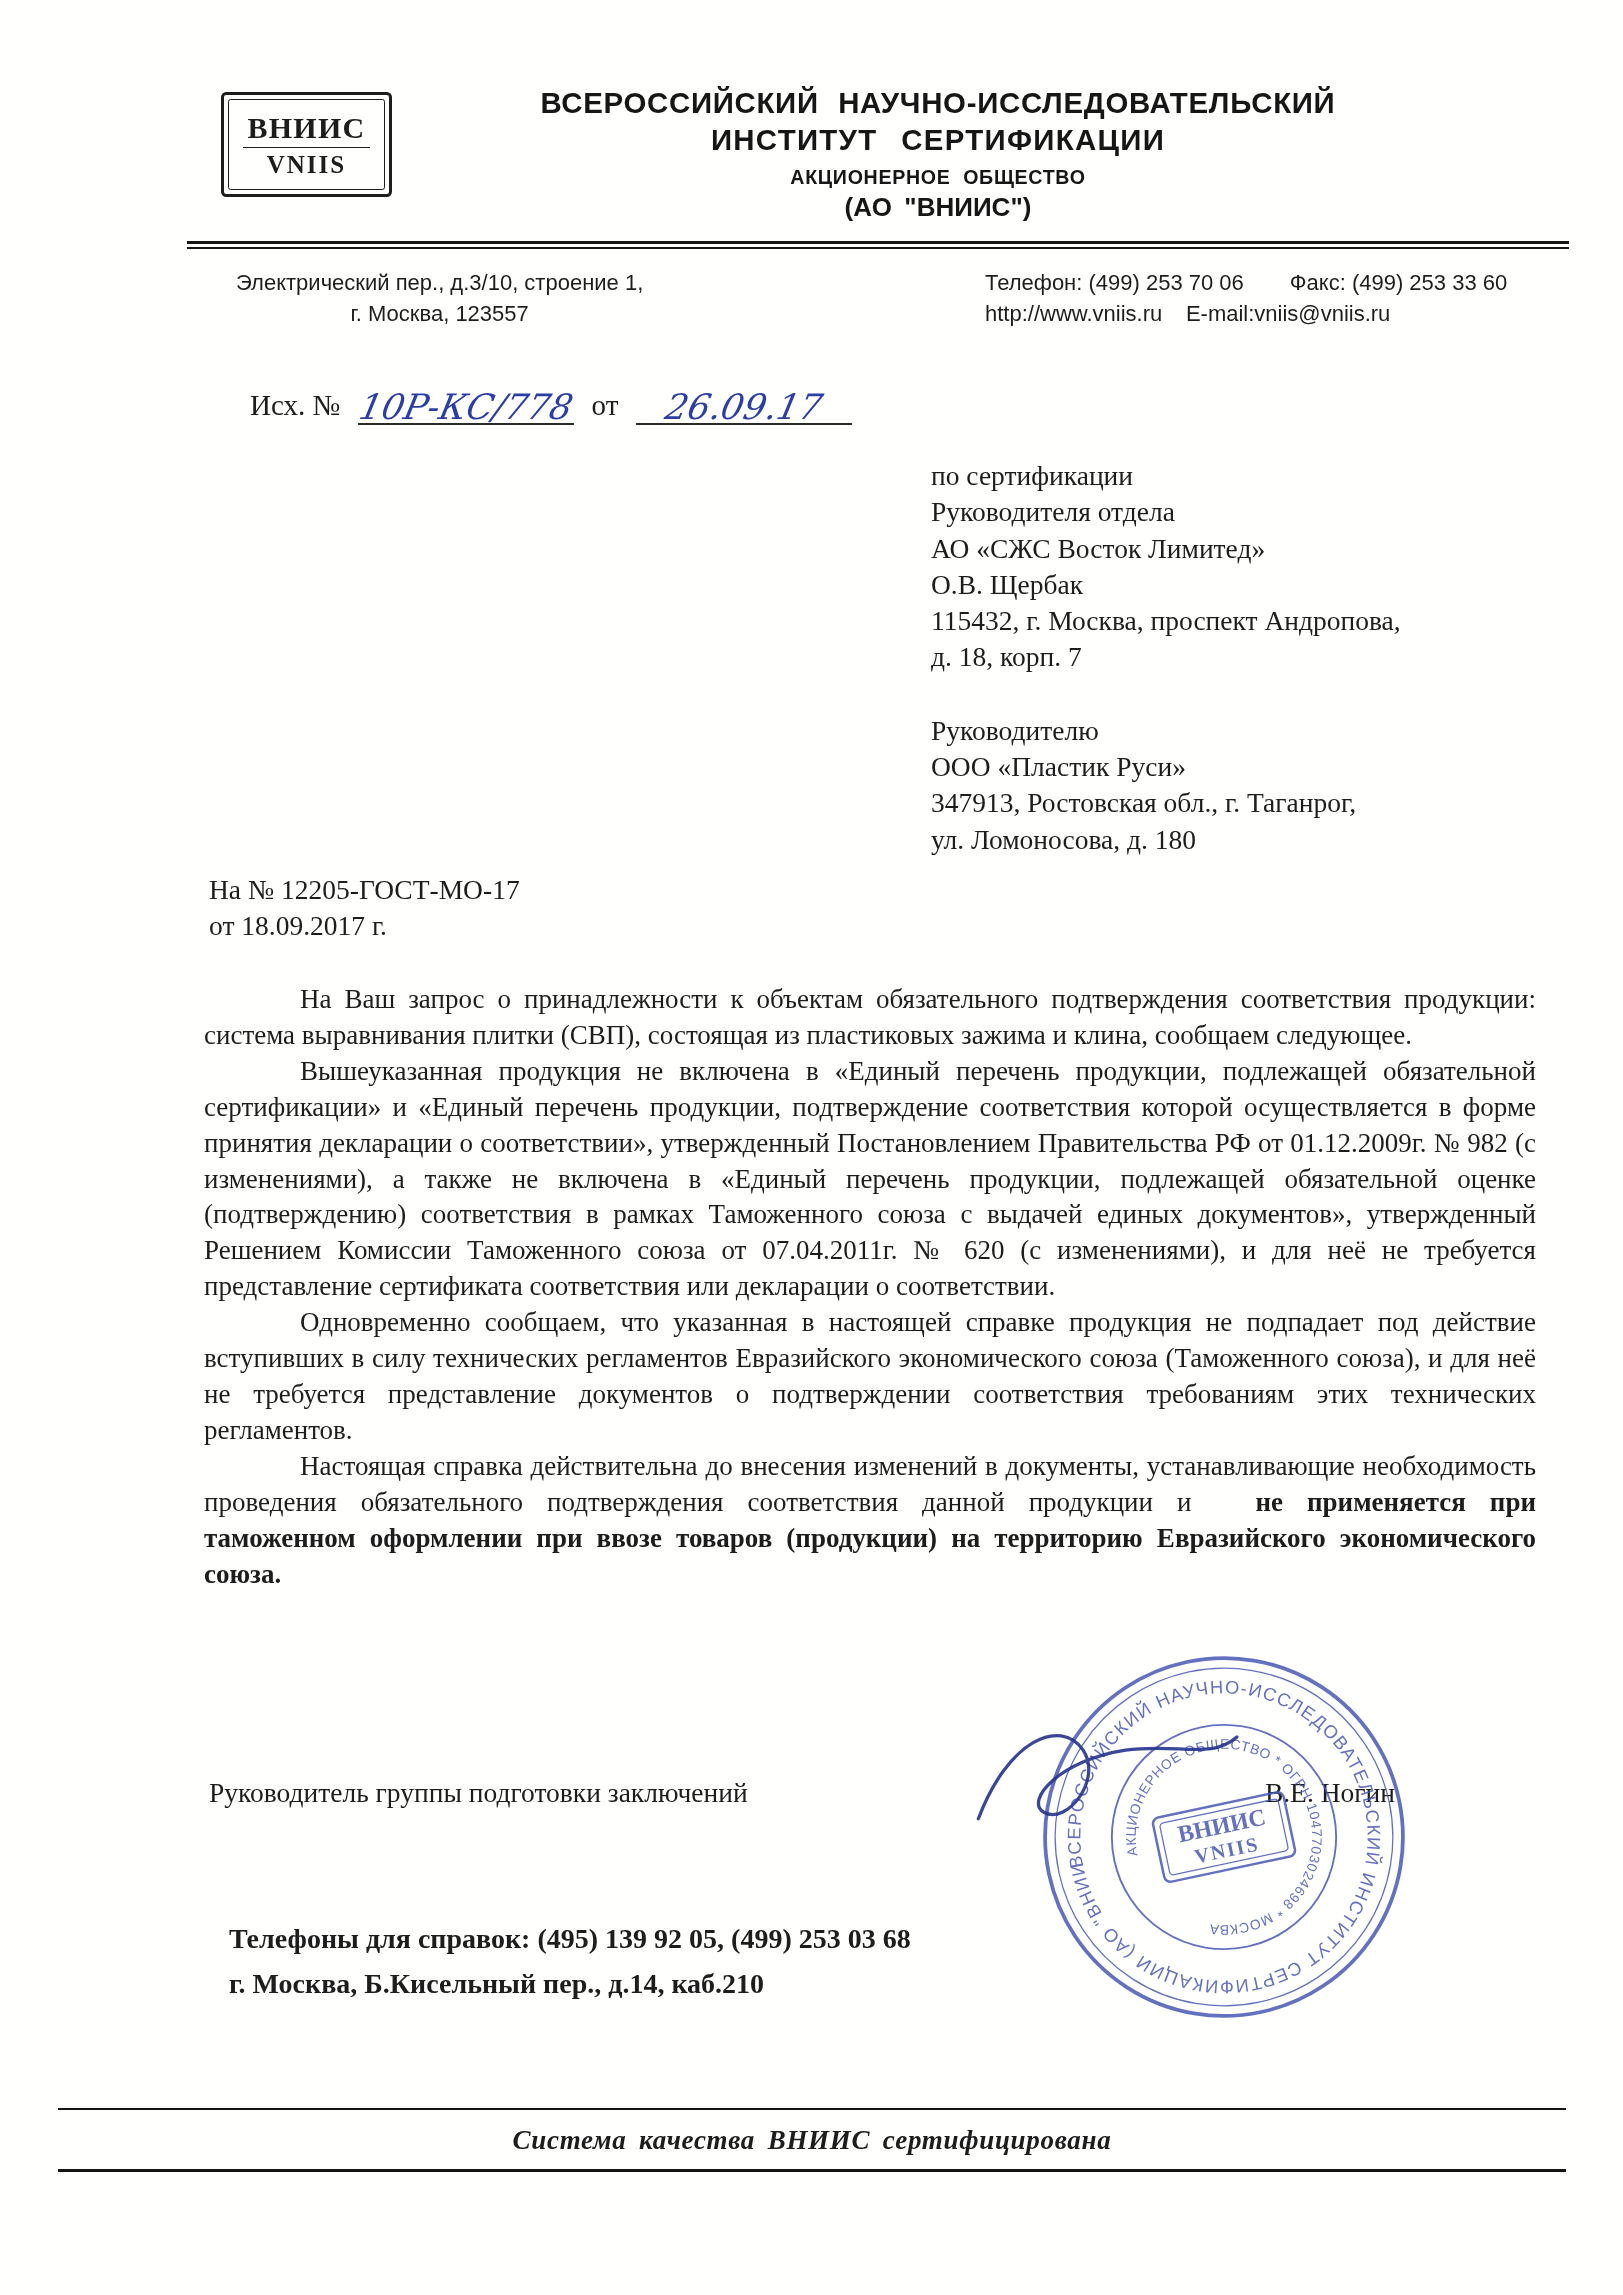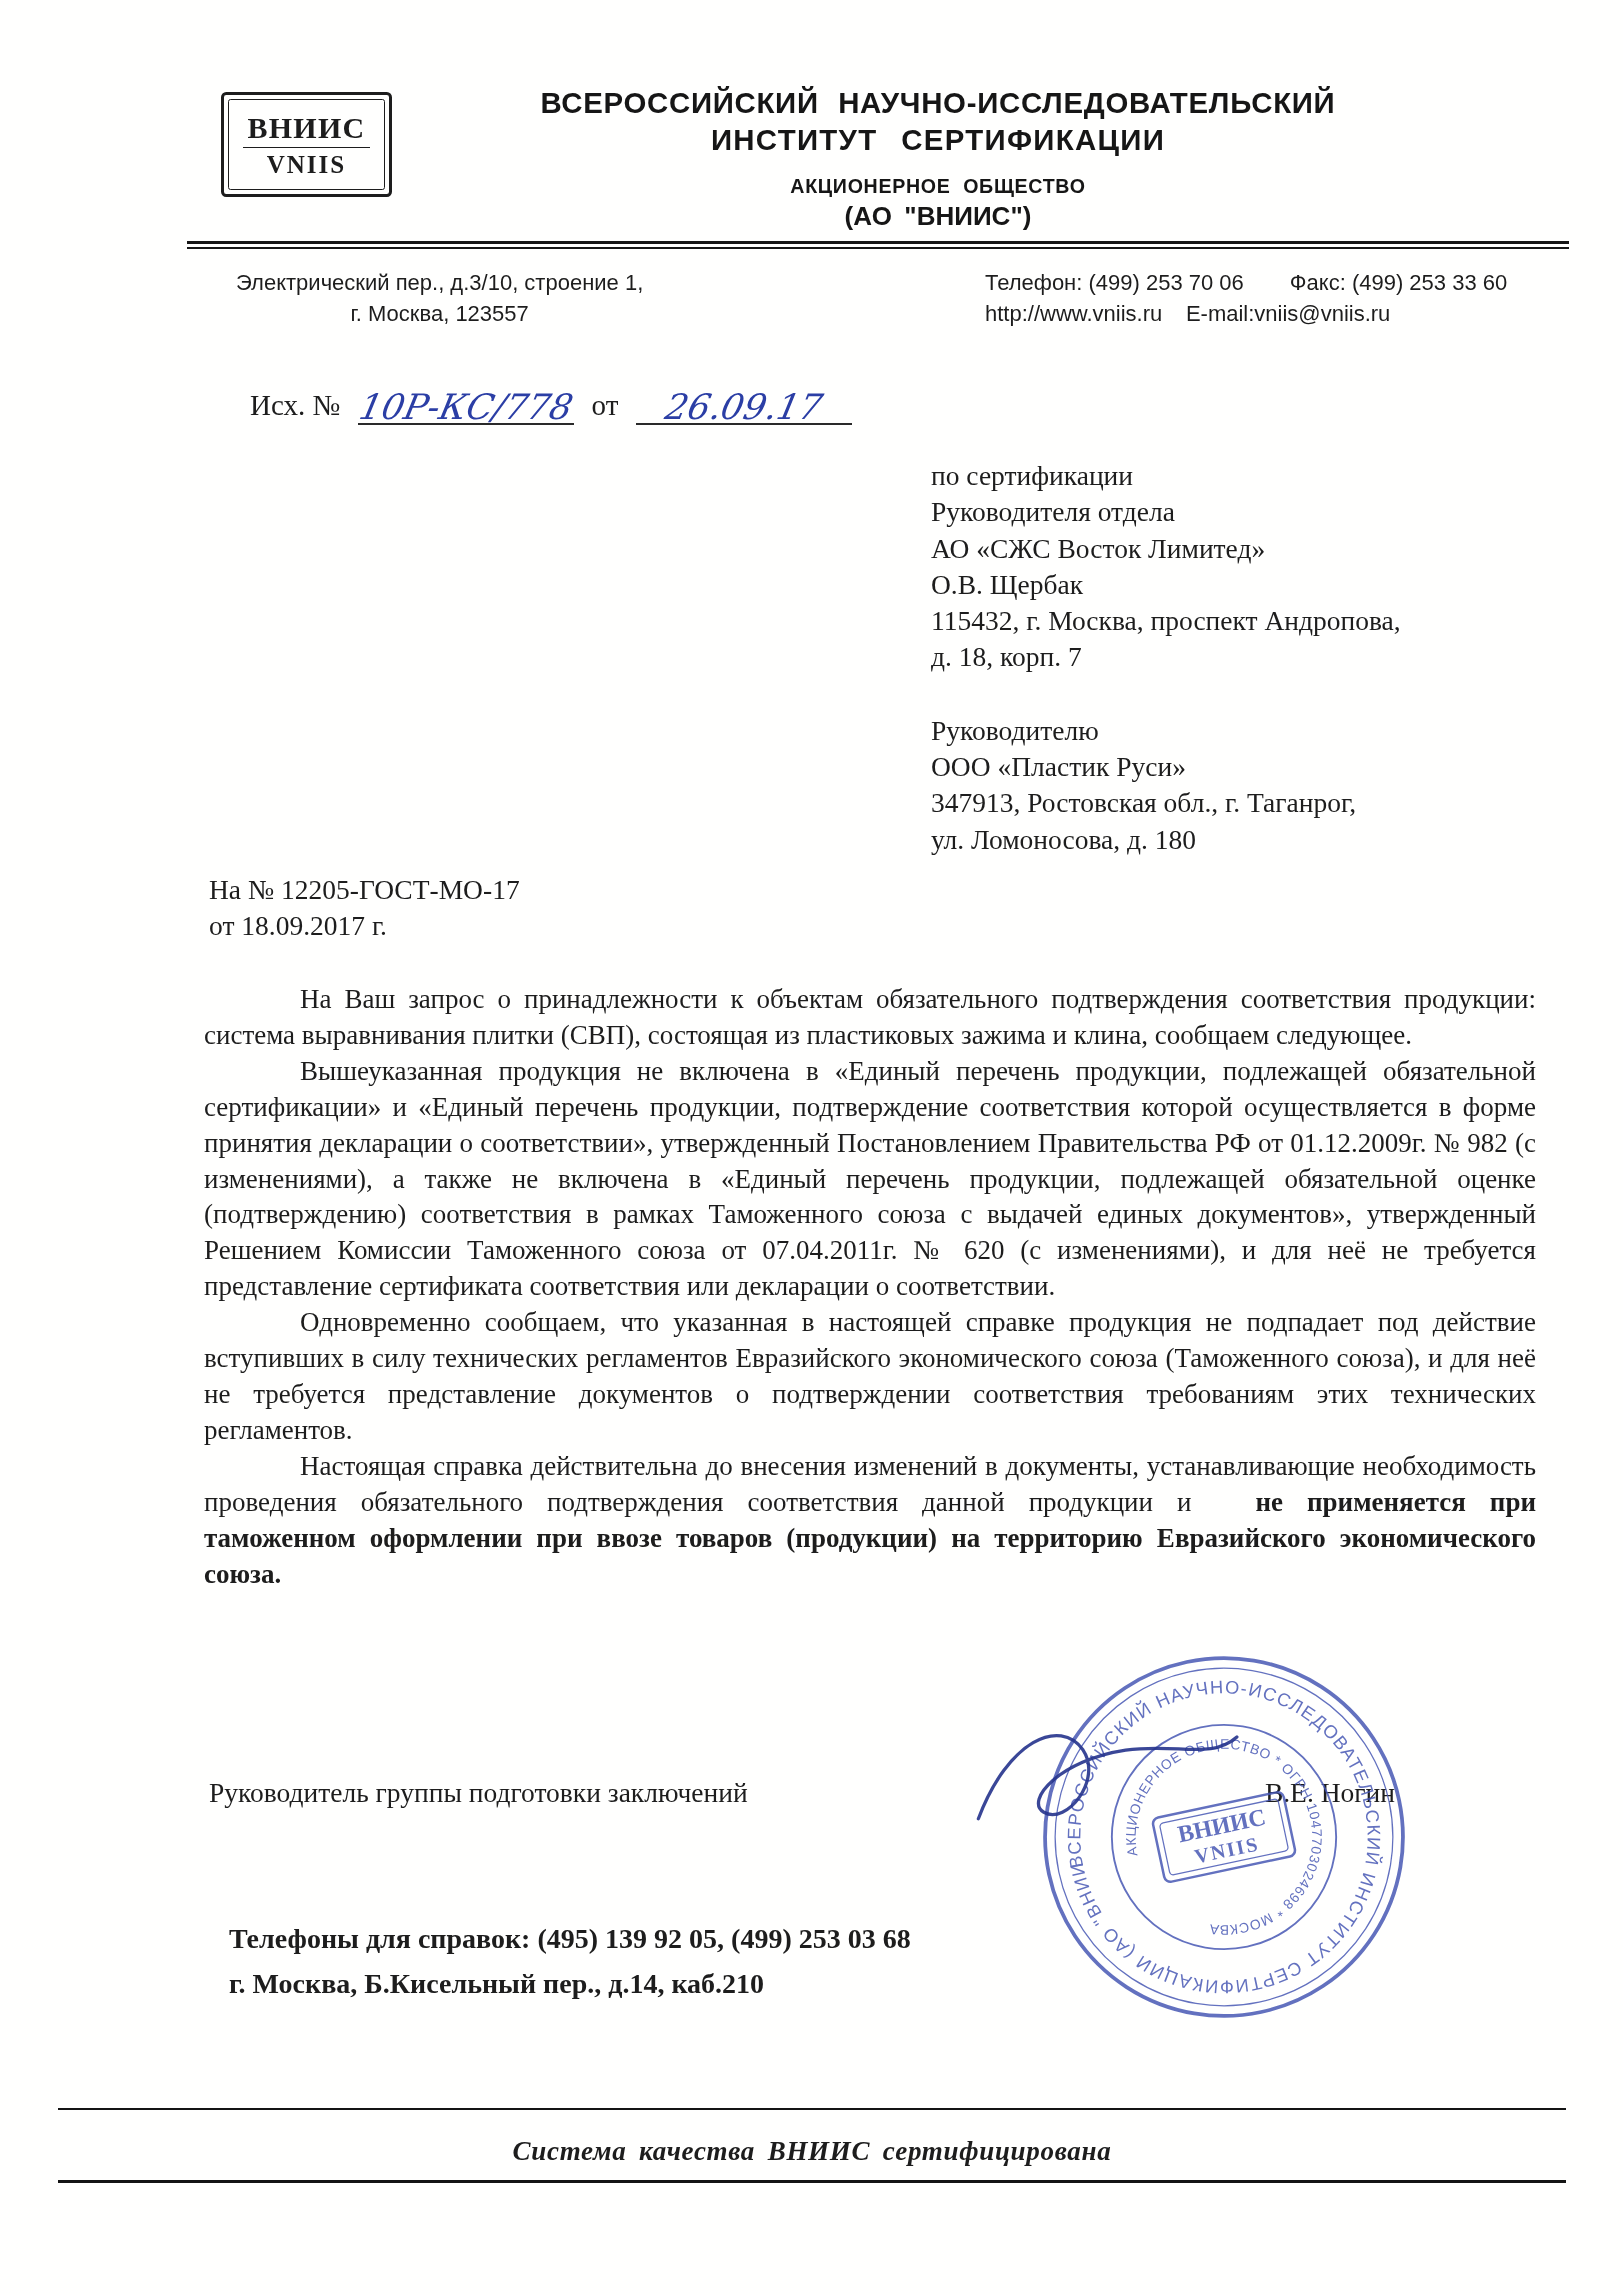--- a/index.html
+++ b/index.html
@@ -22,21 +22,21 @@
   .logo-cyr { font-weight:bold; font-size:30px; letter-spacing:1.3px; line-height:1.05; }
   .logo-sep { width:82%; border-top:1.3px solid #1d1d1d; margin:3.3px 0; }
   .logo-lat { font-weight:bold; font-size:25px; letter-spacing:2px; line-height:1.0; }
 
   .title {
     position:absolute; left:408px; top:86px; width:1060px; text-align:center;
     font-family:"Liberation Sans", sans-serif; font-weight:bold; color:#161616;
   }
   .title-l1 { font-size:29.4px; letter-spacing:0.7px; word-spacing:10.5px; }
   .title-l2 { font-size:29.4px; letter-spacing:1.3px; word-spacing:14.4px; margin-top:2.6px; }
-  .title-l3 { font-size:19.6px; letter-spacing:0.7px; word-spacing:6.5px; margin-top:18px; }
+  .title-l3 { font-size:19.6px; letter-spacing:0.7px; word-spacing:6.5px; margin-top:9px; }
   .title-l4 { font-size:26px; word-spacing:5.2px; margin-top:3.9px; }
 
   .rule {
     position:absolute; left:187px; top:241px; width:1382px; height:3.3px;
     border-top:3.9px solid #161616; border-bottom:2px solid #161616;
   }
 
   .addr {
     position:absolute; left:236px; top:268px; text-align:center;
     font-family:"Liberation Sans", sans-serif; font-size:22px; line-height:1.4;
@@ -90,21 +90,21 @@
   }
 
   
   .phones {
     position:absolute; left:209px; top:1916px; font-weight:bold;
     font-size:28px; line-height:1.62;margin-left:20px;
   }
   .footer {
     position:absolute; left:58px; top:2108px; width:1508px;
     border-top:2.6px solid #141414; border-bottom:3.9px solid #141414;
-    text-align:center; padding:26px 0 13px; box-sizing:border-box;
+    text-align:center; padding:15px 0 13px; box-sizing:border-box;
     font-size:27px; font-weight:bold; font-style:italic;
     letter-spacing:0.7px; word-spacing:5.2px;
   }
 </style>
 </head>
 <body>
 
 <div class="page">
 
   <div class="logo-outer">

